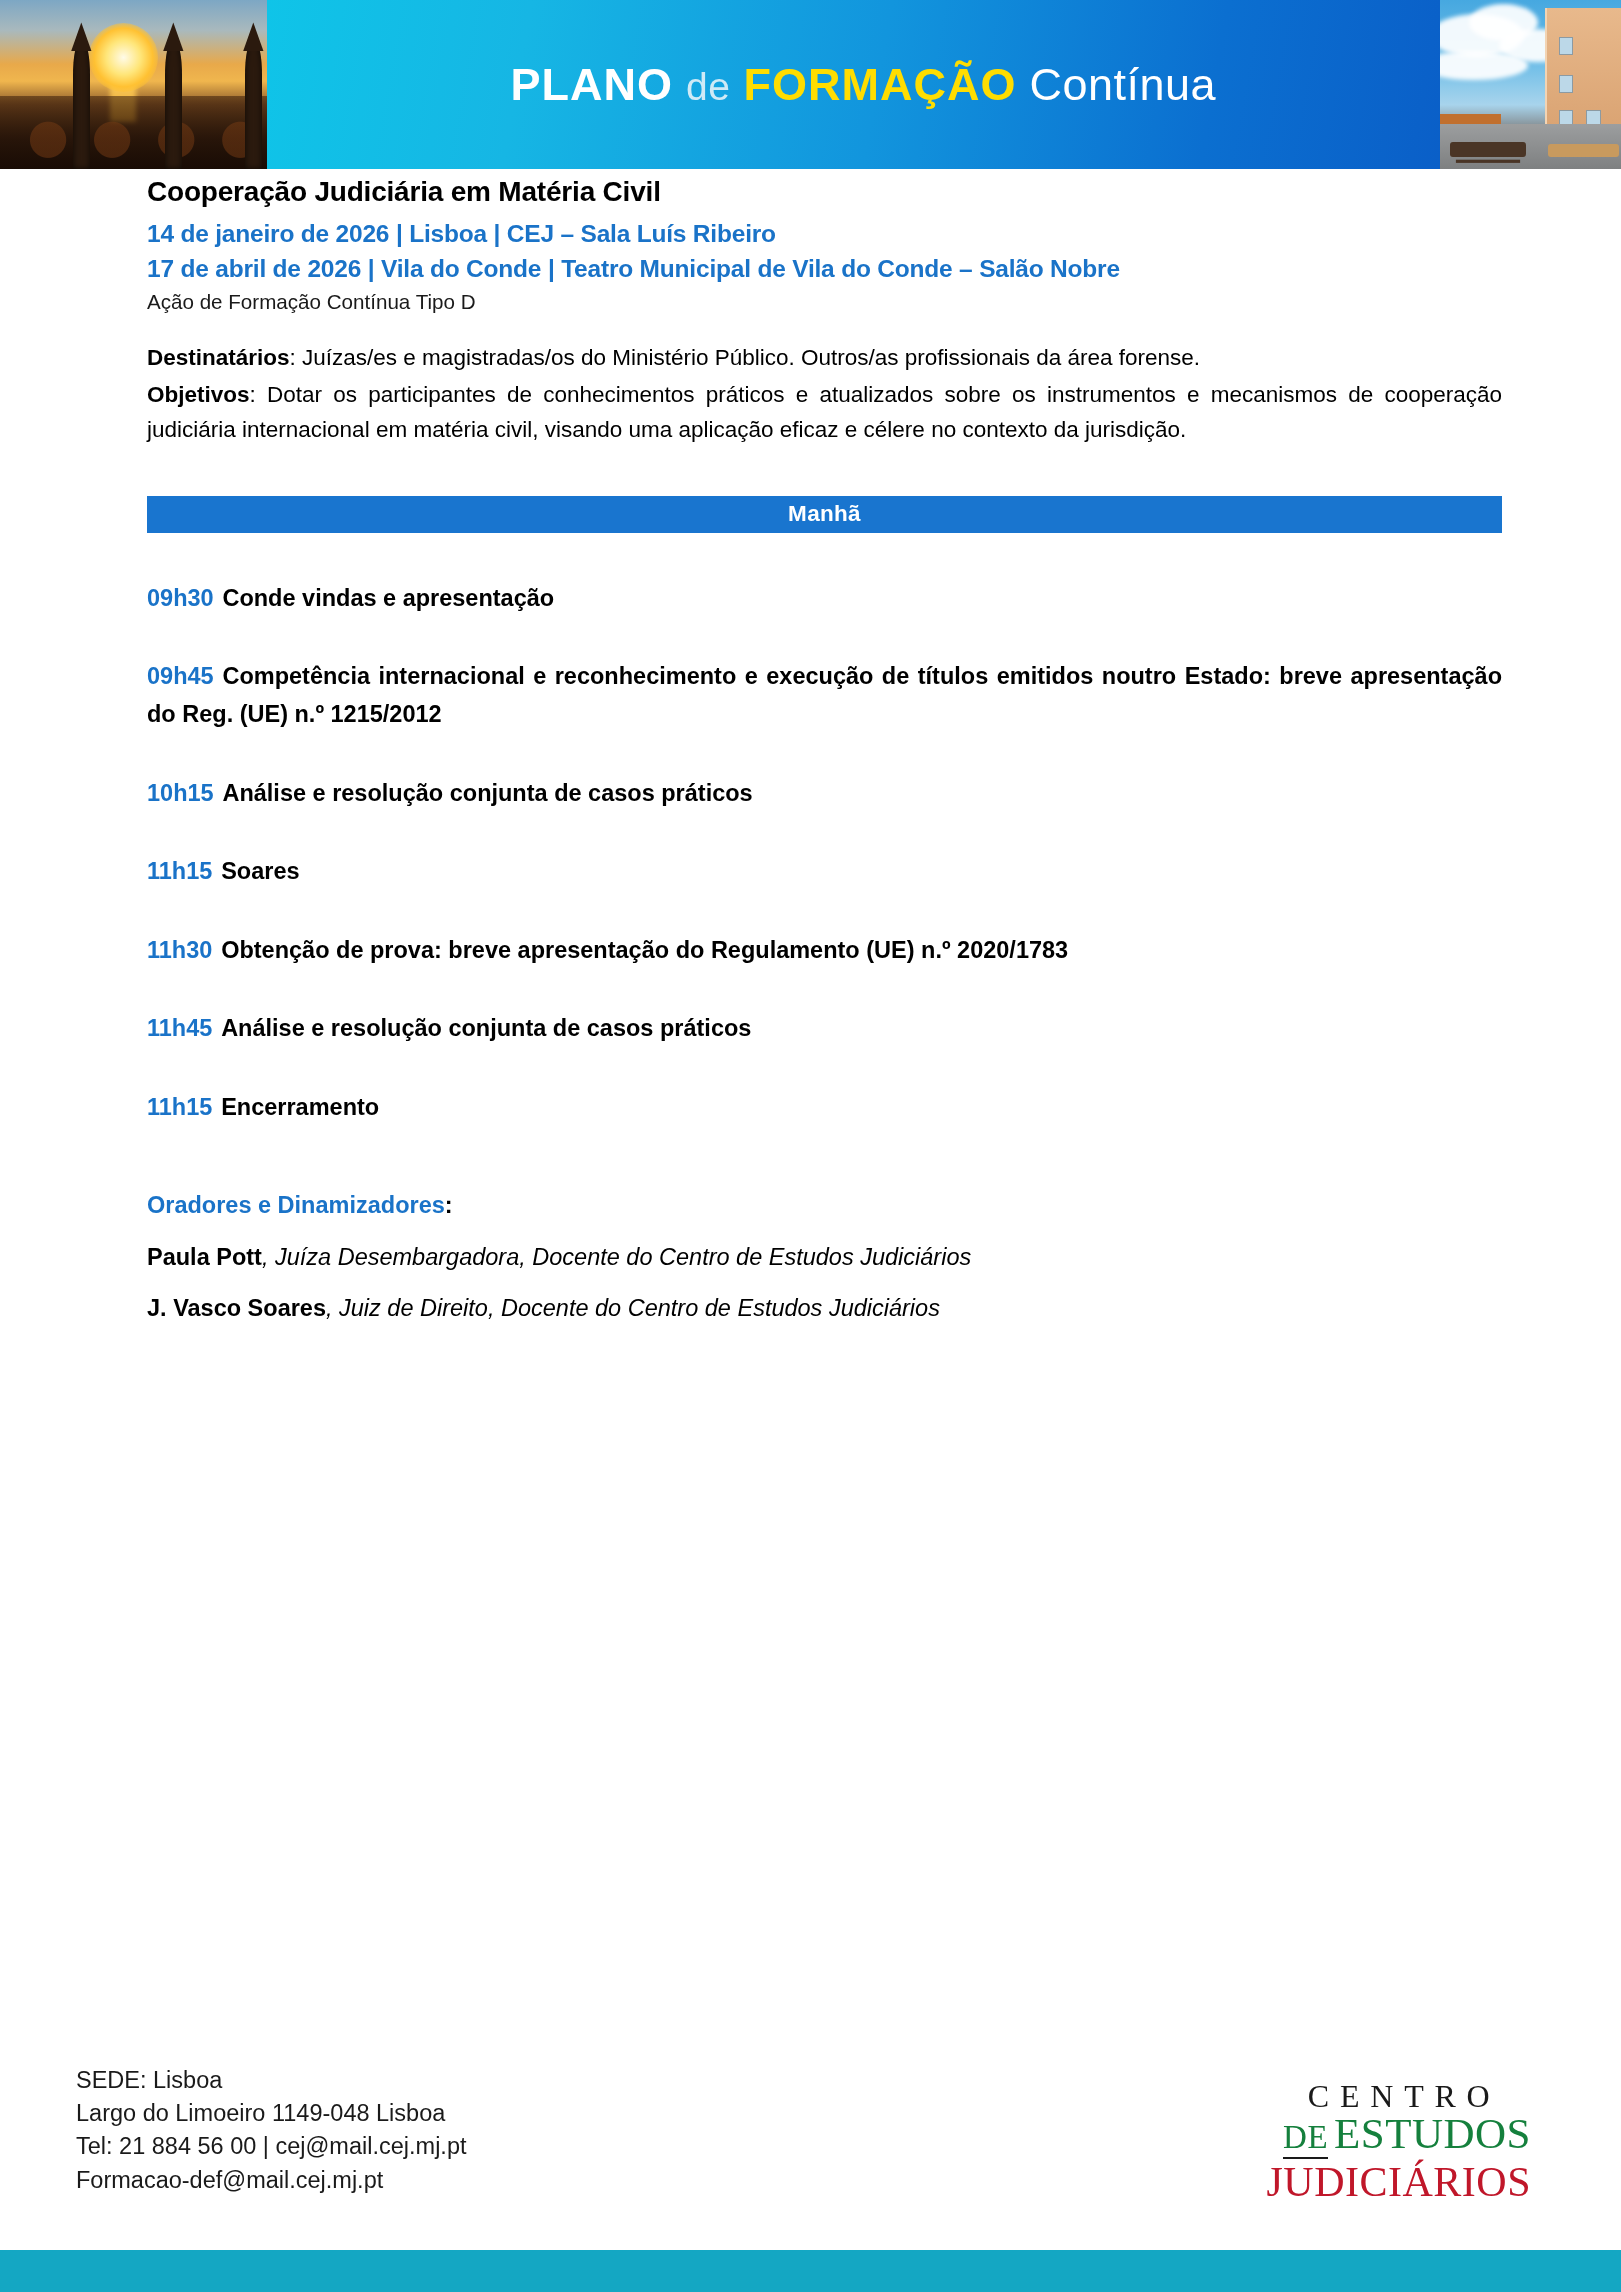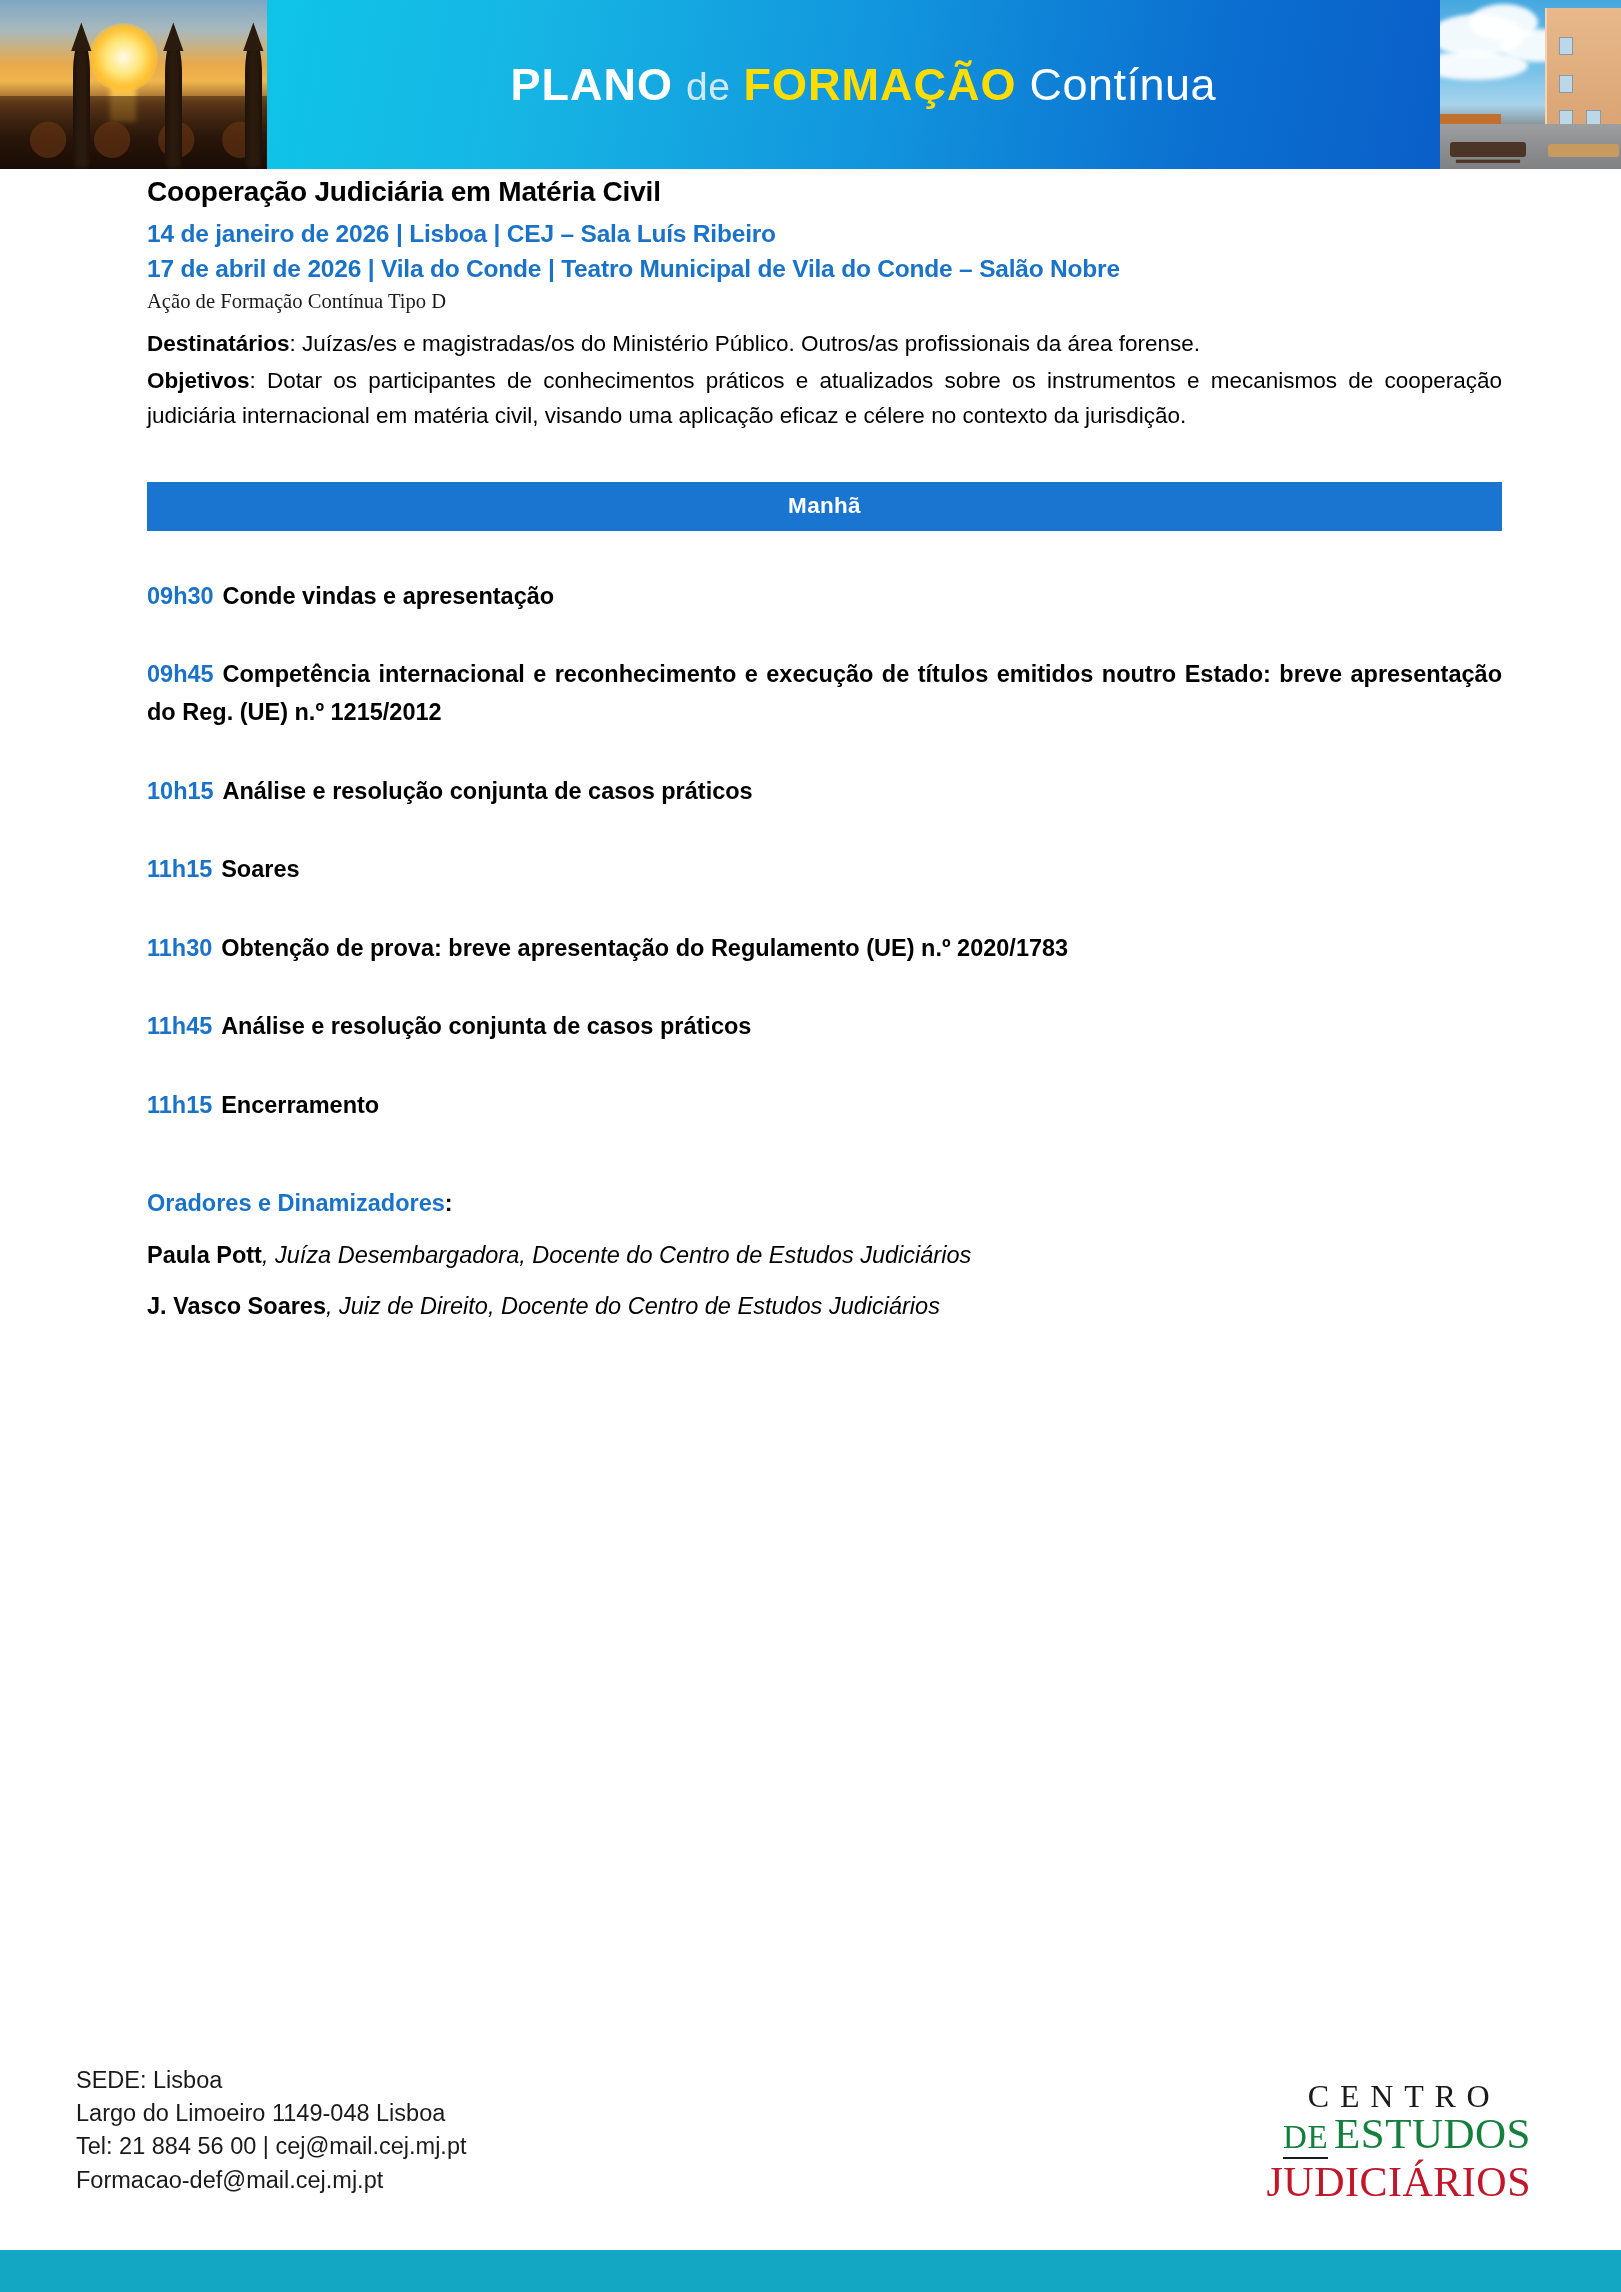--- a/index.html
+++ b/index.html
@@ -133,34 +133,34 @@
     letter-spacing:-0.2px;
     margin-bottom:11.8px;
   }
   .doc-date {
     font-size:24.5px; font-weight:bold; color:#1a73c8;
     letter-spacing:-0.2px;
     margin-bottom:6.9px;
   }
   .doc-subtype {
     font-size:20.6px; color:#1a1a1a; font-weight:normal;
-    margin-top:5.9px; margin-bottom:13px;font-family:Liberation Serif, serif;
+    margin-top:5.9px; margin-bottom:26px;
   }
   .para {
     font-size:22.5px; color:#000000;
     line-height:1.56;
     text-align:justify;
     margin-bottom:2px;
   }
   .para b { font-weight:bold; }
 
   
   .section-bar {
     margin-top:49px;
-    width:1355px; height:49px;
+    width:1355px; height:37px;
     background:#1975cf;
     color:#ffffff;
     font-size:22.5px; font-weight:bold;
     display:flex; align-items:center; justify-content:center;
     letter-spacing:0.3px;
   }
 
   
   .schedule { margin-top:47px; }
   .slot {

